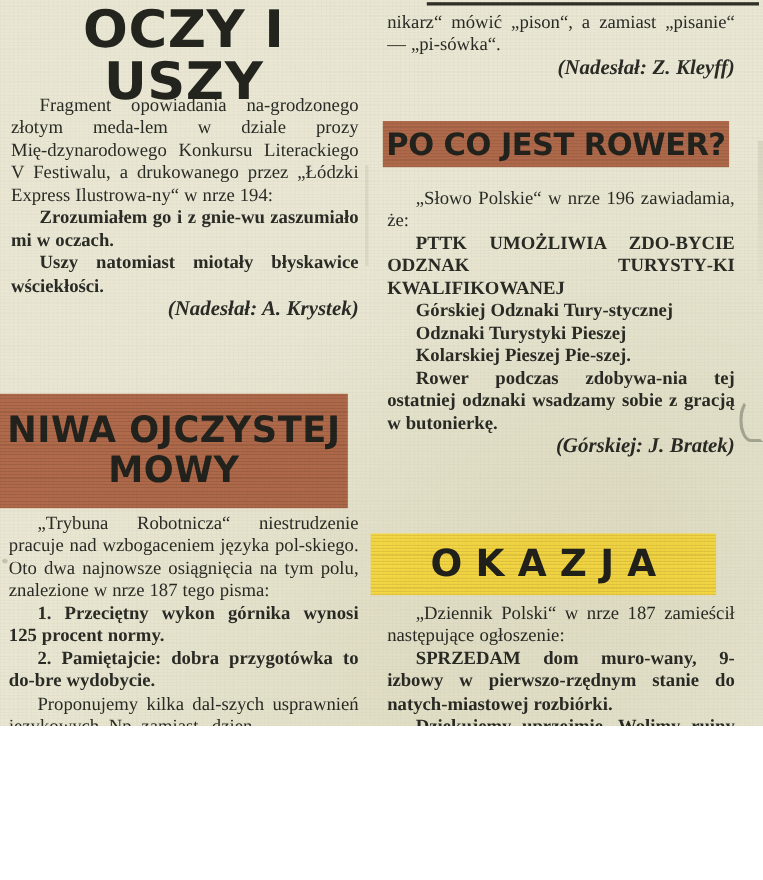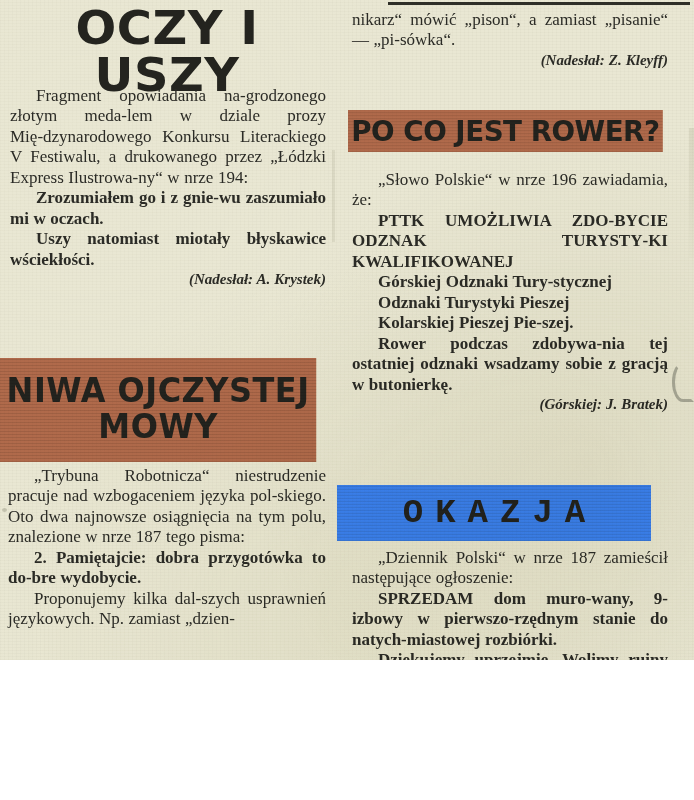--- a/index.html
+++ b/index.html
@@ -57,21 +57,21 @@
     box-sizing: border-box;
     font-family: "DejaVu Sans", "Liberation Sans", sans-serif;
     font-weight: 700;
     color: #23231e;
     text-align: center;
     display: flex;
     align-items: center;
     justify-content: center;
   }
   .banner-red   { background: #b06a4b; }
-  .banner-olive { background: #3b82f6; font-family: Liberation Mono, monospace; }
+  .banner-olive { background: #fde047; }
 
   .banner::after {
     content: "";
     position: absolute;
     inset: 0;
     pointer-events: none;
     background:
       repeating-linear-gradient(0deg, rgba(60,40,25,0.10) 0px, rgba(60,40,25,0.10) 1px, rgba(255,255,255,0) 1px, rgba(255,255,255,0) 3px),
       radial-gradient(circle at 30% 40%, rgba(255,255,255,0.10), rgba(255,255,255,0) 60%);
     mix-blend-mode: multiply;
@@ -110,21 +110,21 @@
     word-spacing: 0.3px;
   }
   .para.indent { text-indent: 26px; }
   .para.b  { font-weight: 700; }
   .para.caps { font-weight: 700; }
   .para.sig {
     font-style: italic;
     font-weight: 700;
     text-align: right;
     text-align-last: right;
-    font-size: 15px;
+    font-size: 19px;
   }
 
   .block { position: absolute; }
 
   #lead-left     { left: 10px; top: 86px;  width: 316px; }
   #niwa-body     { left: 8px;  top: 466px; width: 318px; }
 
   #rower-intro   { left: 352px; top: 170px; width: 316px; }
   #okazja-body   { left: 352px; top: 548px; width: 316px; }
   #top-right     { left: 352px; top: 10px;  width: 316px; }
@@ -192,20 +192,21 @@
     <p class="para indent">Fragment opowiadania na‑grodzonego złotym meda‑lem w dziale prozy Mię‑dzynarodowego Konkursu Literackiego V Festiwalu, a drukowanego przez „Łódzki Express Ilustrowa‑ny“ w nrze 194:</p>
     <p class="para indent b">Zrozumiałem go i z gnie‑wu zaszumiało mi w oczach.</p>
     <p class="para indent b">Uszy natomiast miotały błyskawice wściekłości.</p>
     <p class="para sig">(Nadesłał: A. Krystek)</p>
   </div>
 
   <div class="banner banner-red" id="banner-niwa">NIWA OJCZYSTEJ MOWY</div>
 
   <div class="block" id="niwa-body">
     <p class="para indent">„Trybuna Robotnicza“ niestrudzenie pracuje nad wzbogaceniem języka pol‑skiego. Oto dwa najnowsze osiągnięcia na tym polu, znalezione w nrze 187 tego pisma:</p>
+    <p class="para indent b">1. Przeciętny wykon górnika wynosi 125 procent normy.</p>
     <p class="para indent b">2. Pamiętajcie: dobra przygotówka to do‑bre wydobycie.</p>
     <p class="para indent">Proponujemy kilka dal‑szych usprawnień językowych. Np. zamiast „dzien‑</p>
   </div>
 
   <div class="rule-top"></div>
 
   <div class="block" id="top-right">
     <p class="para">nikarz“ mówić „pison“, a zamiast „pisanie“ — „pi‑sówka“.</p>
     <p class="para sig">(Nadesłał: Z. Kleyff)</p>
   </div>

